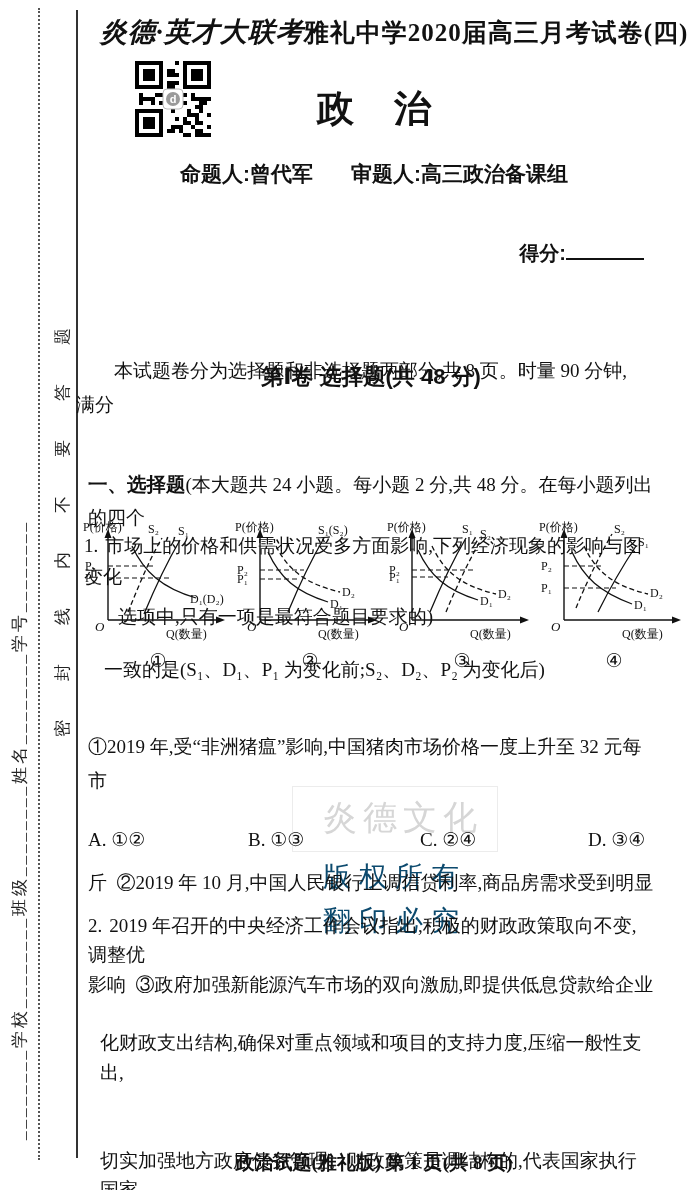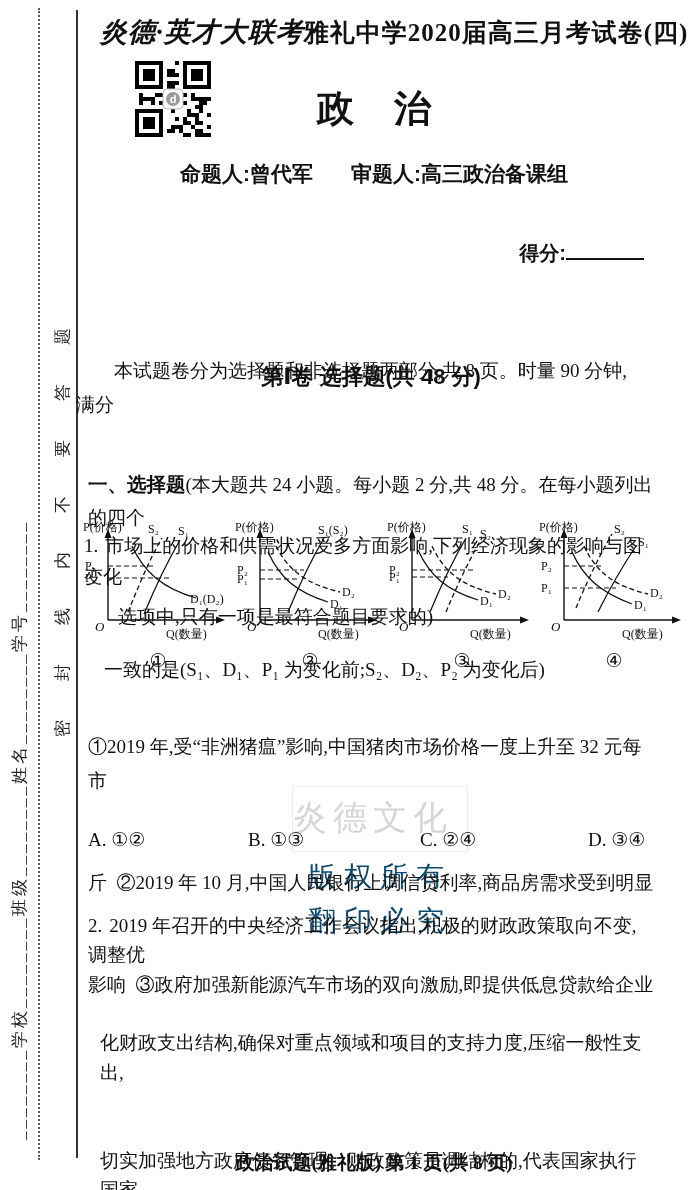--- a/index.html
+++ b/index.html
@@ -57,21 +57,21 @@
   .q2 { position:absolute; left:88px; top:852px; width:566px; font-size:19px; line-height:29.4px; white-space:pre-wrap; }
   .q2 .cont { padding-left:12px; }
   .options { display:flex; }
   .options span:nth-child(1){ flex:0 0 160px; }
   .options span:nth-child(2){ flex:0 0 172px; }
   .options span:nth-child(3){ flex:0 0 168px; }
   .footer { position:absolute; left:88px; top:1150px; width:572px; text-align:center;
     font-size:19px; font-weight:bold; }
   
   .watermark { position:absolute; left:292px; top:786px; z-index:0; color:#dedede; text-align:center; }
-  .wm-box { border:1px solid #ececec; padding:8px 14px 10px 0; font-size:34px; letter-spacing:6px; color:#d6d6d6; }
+  .wm-box { border:1px solid #ececec; padding:8px 14px 10px 30px; font-size:34px; letter-spacing:6px; color:#d6d6d6; }
   .wm-sub { font-size:28px; letter-spacing:8px; color:#0c4a6e; margin-top:6px; }
   .layer { position:relative; z-index:1; }
 </style>
 </head>
 <body>
 
 <div class="page">
 
   <div class="watermark">
     <div class="wm-box">炎德文化</div>

